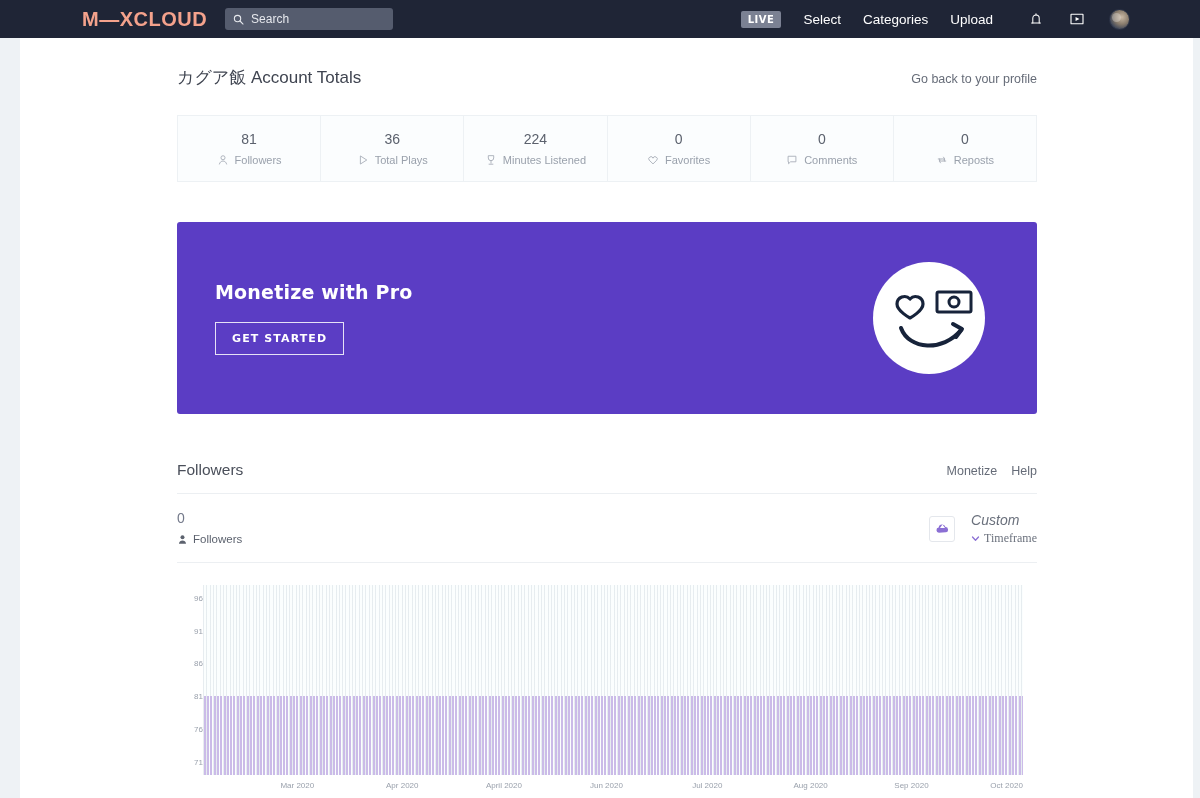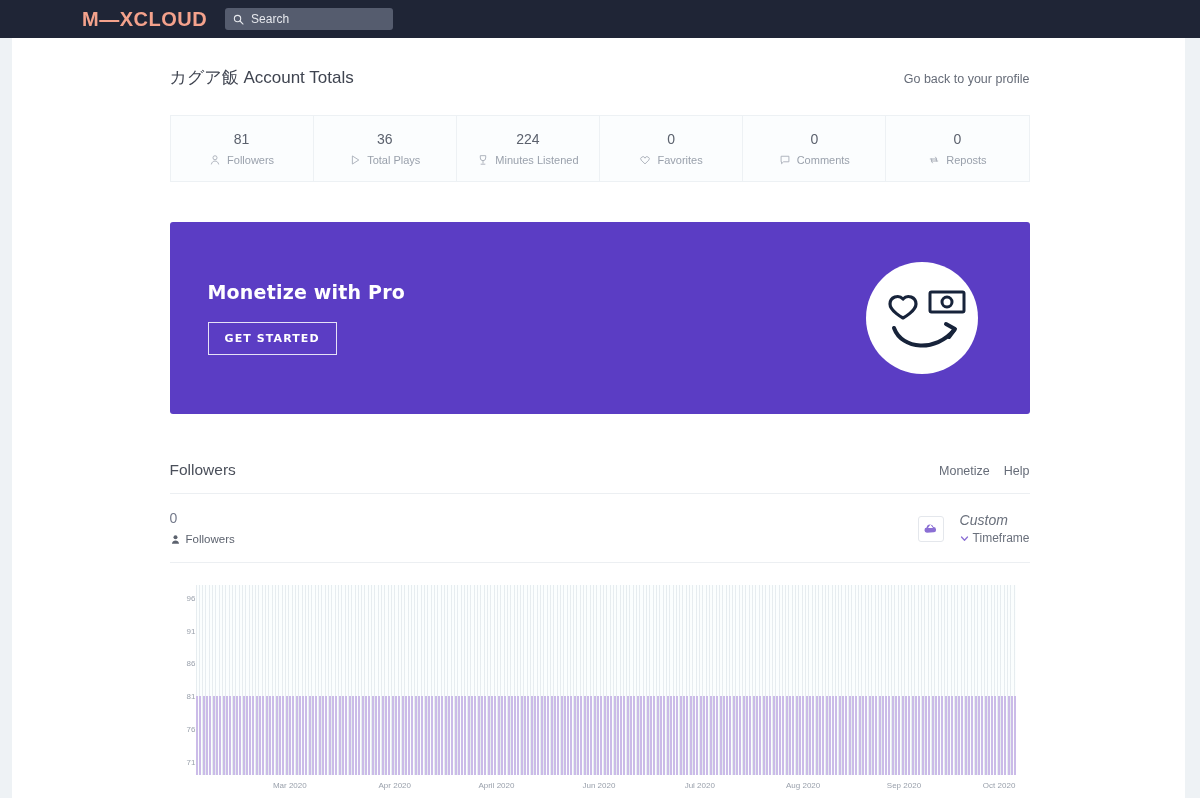--- a/index.html
+++ b/index.html
@@ -77,21 +77,21 @@
     content: "";
     position: absolute; left: 2px; top: 3px;
     width: 9px; height: 9px; border-radius: 50%;
     background: rgba(255,255,255,0.28);
   }
 
   
   .shell {
     width: 1200px; height: 760px;
     display: flex;
-    justify-content: flex-start;
+    justify-content: center;
     background: #eef2f5;
   }
   .panel {
     width: 1173px;
     margin-left: 12px;
     background: #ffffff;
     padding: 0 0;
     position: relative;
     overflow: hidden;
   }
@@ -208,21 +208,21 @@
   .sum-lab { font-size: 11.5px; color: #5c626e; }
   .tf-wrap { display: flex; align-items: center; gap: 16px; }
   .cloud-box {
     width: 26px; height: 26px;
     border: 1px solid #e4e7ec;
     border-radius: 3px;
     display: flex; align-items: center; justify-content: center;
   }
   .tf-text { line-height: 1.45; }
   .tf-main { font-size: 14px; color: #6a707c; font-style: italic; }
-  .tf-sub { font-size: 12px; color: #6a707c; display: flex; align-items: center; gap: 4px; }
+  .tf-sub { font-size: 12px; color: #6a707c; display: flex; align-items: center; gap: 4px; font-family: Liberation Serif, serif; }
 
   
   .chart-wrap {
     margin-top: 22px;
     position: relative;
     height: 212px;
   }
   .y-axis {
     position: absolute; left: 0; top: 0;
     width: 26px; height: 190px;
@@ -281,20 +281,43 @@
   <div class="search-box">
     <span class="search-icon">
       <svg viewBox="0 0 16 16" width="11" height="11" fill="none" stroke="#e6e8ed" stroke-width="1.6">
         <circle cx="6.6" cy="6.6" r="4.6"></circle>
           <line x1="10.2" y1="10.2" x2="14.6" y2="14.6" stroke-linecap="round"></line>
       </svg>
     </span>
     <span class="search-ph">Search</span>
   </div>
 
+  <div class="nav-right">
+    <span class="live-badge">LIVE</span>
+    <a class="nav-link" href="#">Select</a>
+    <a class="nav-link" href="#">Categories</a>
+    <a class="nav-link" href="#">Upload</a>
+
+    <div class="nav-icons">
+      <span class="icon-btn">
+        <svg viewBox="0 0 20 20" width="16" height="16" fill="none" stroke="#ffffff" stroke-width="1.3">
+          <path d="M6 15V9a4 4 0 0 1 8 0v6" stroke-linecap="round"></path>
+          <line x1="4.5" y1="15" x2="15.5" y2="15" stroke-linecap="round"></line>
+          <line x1="10" y1="3.4" x2="10" y2="5" stroke-linecap="round"></line>
+        </svg>
+      </span>
+      <span class="icon-btn">
+        <svg viewBox="0 0 20 20" width="16" height="16" fill="none" stroke="#ffffff" stroke-width="1.4">
+          <rect x="2.5" y="4" width="15" height="12" rx="0.5"></rect>
+          <path d="M8.2 7.5 L13 10 L8.2 12.5 Z" fill="#ffffff" stroke="none"></path>
+        </svg>
+      </span>
+      <span class="avatar"></span>
+    </div>
+  </div>
 </div>
 
 <div class="shell">
 <div class="panel">
 <div class="inner">
 
   <div class="title-row">
     <div class="page-title">カグア飯 Account Totals</div>
     <a class="profile-link" href="#">Go back to your profile</a>
   </div>

